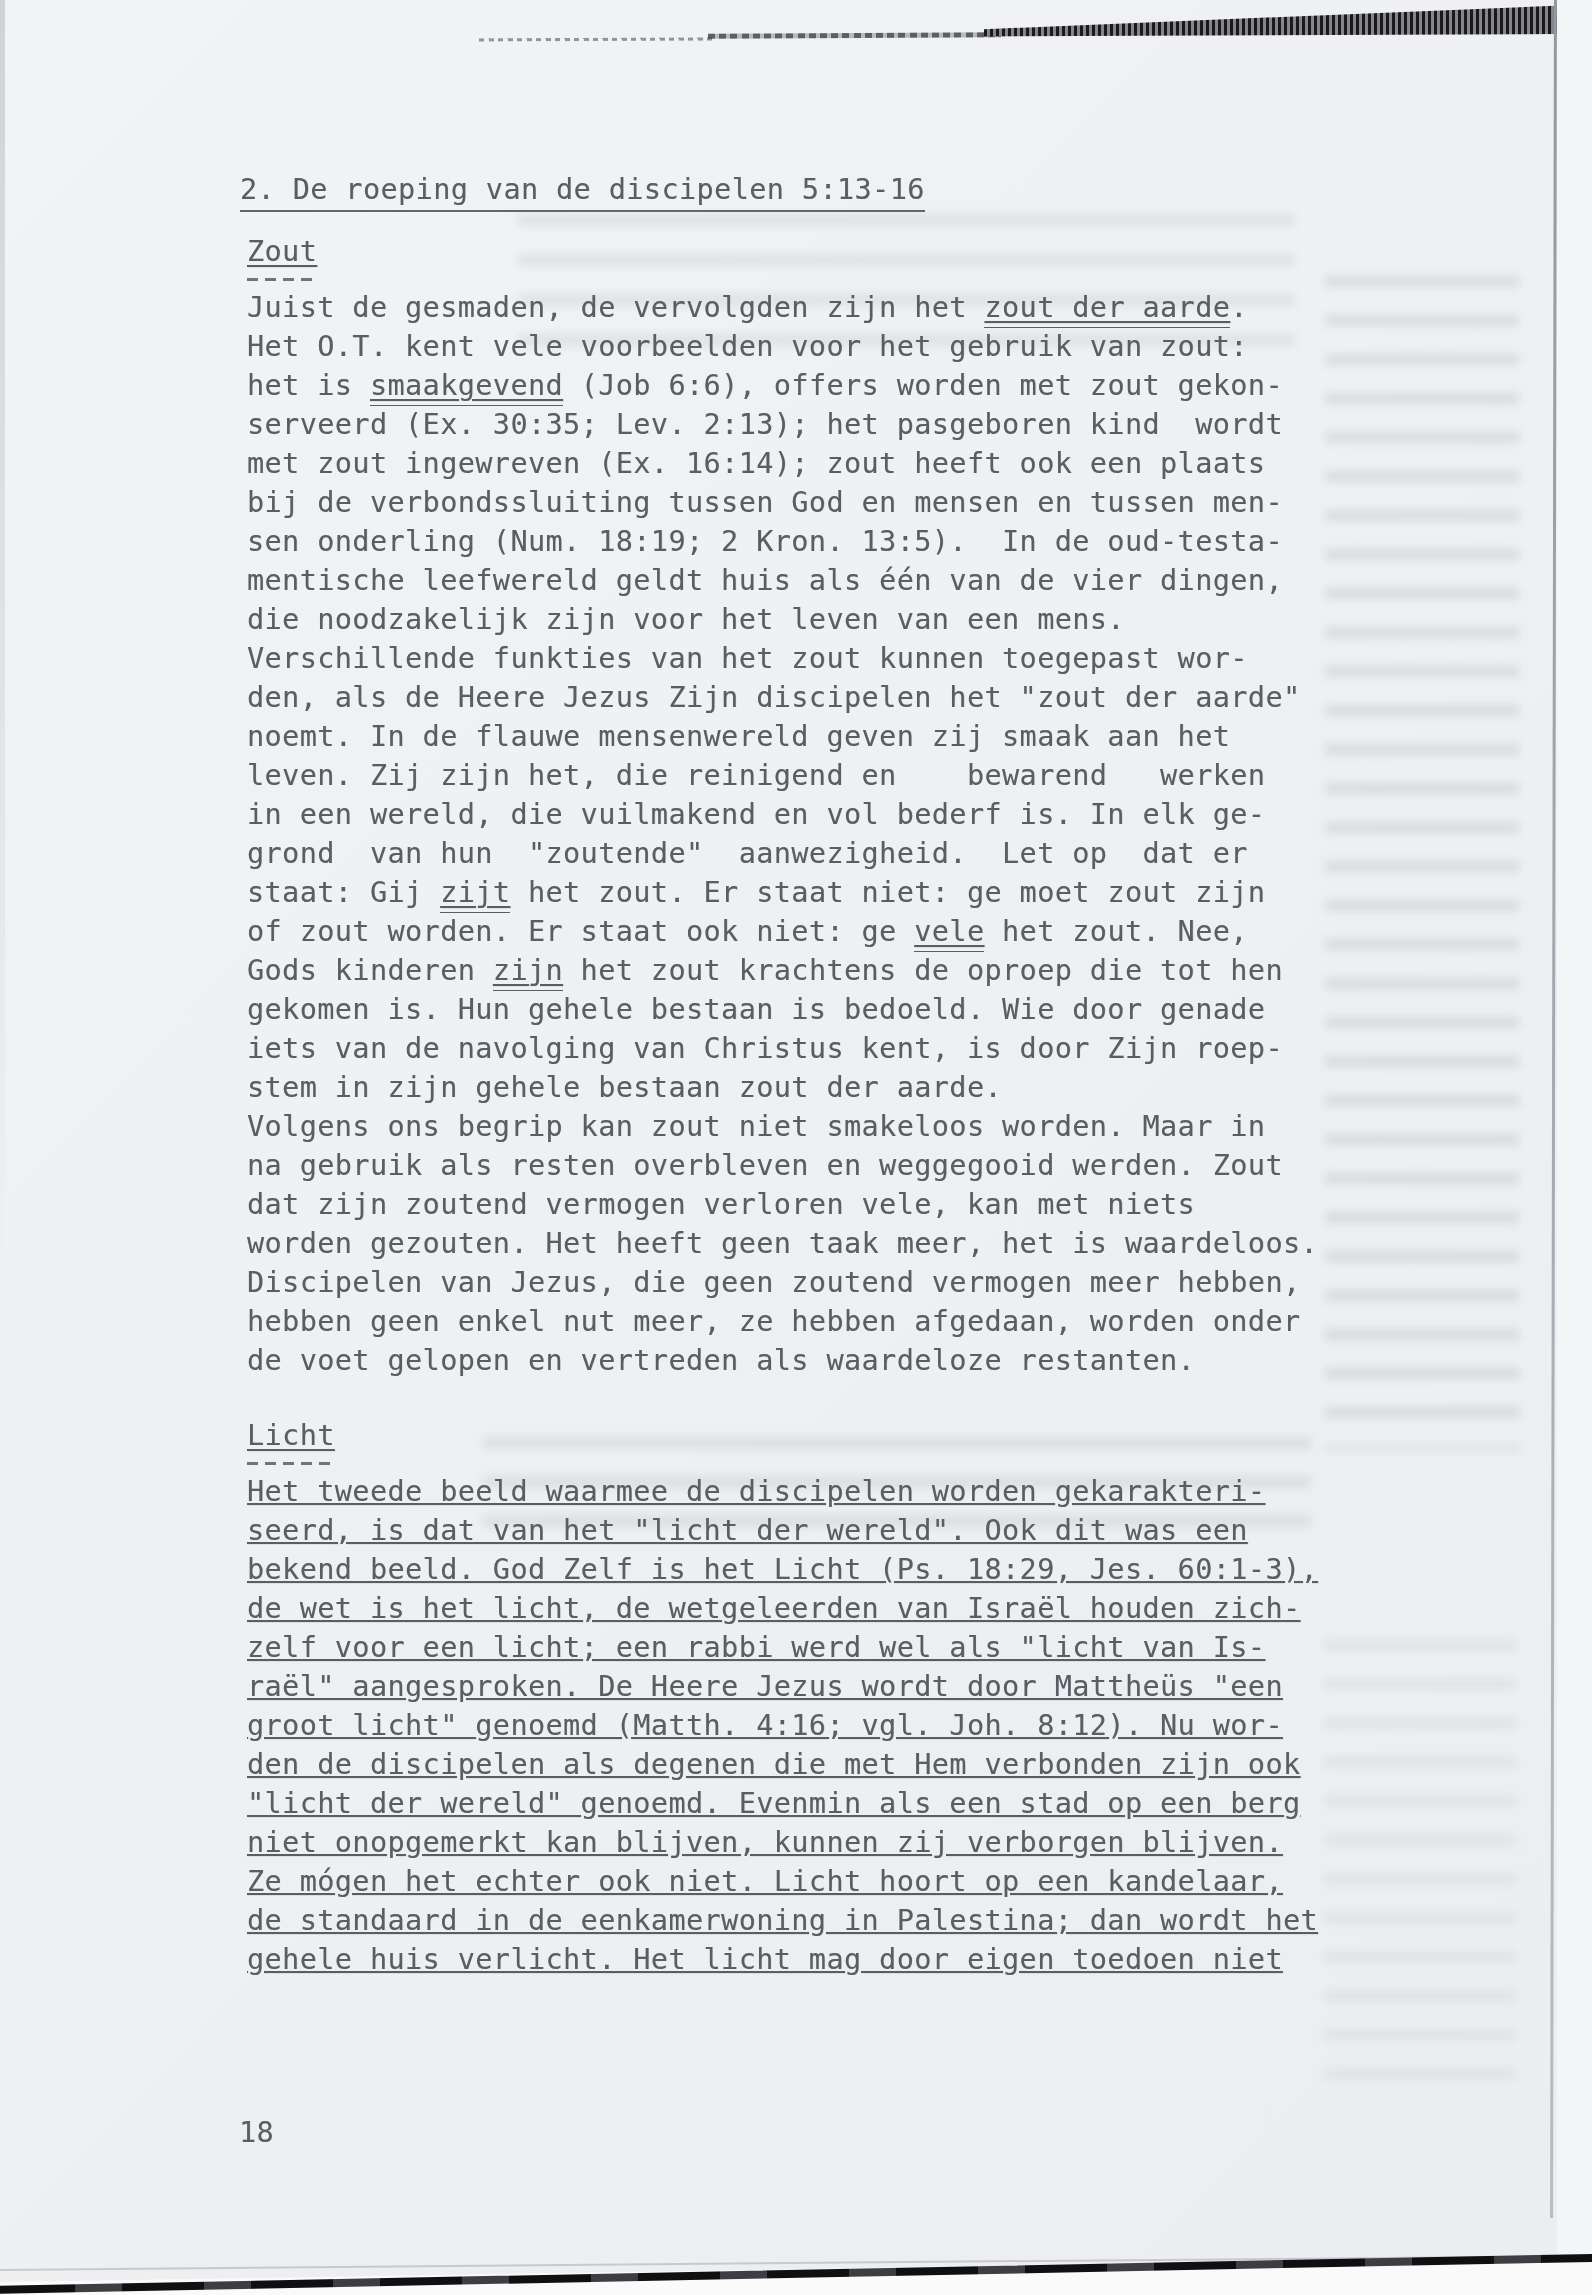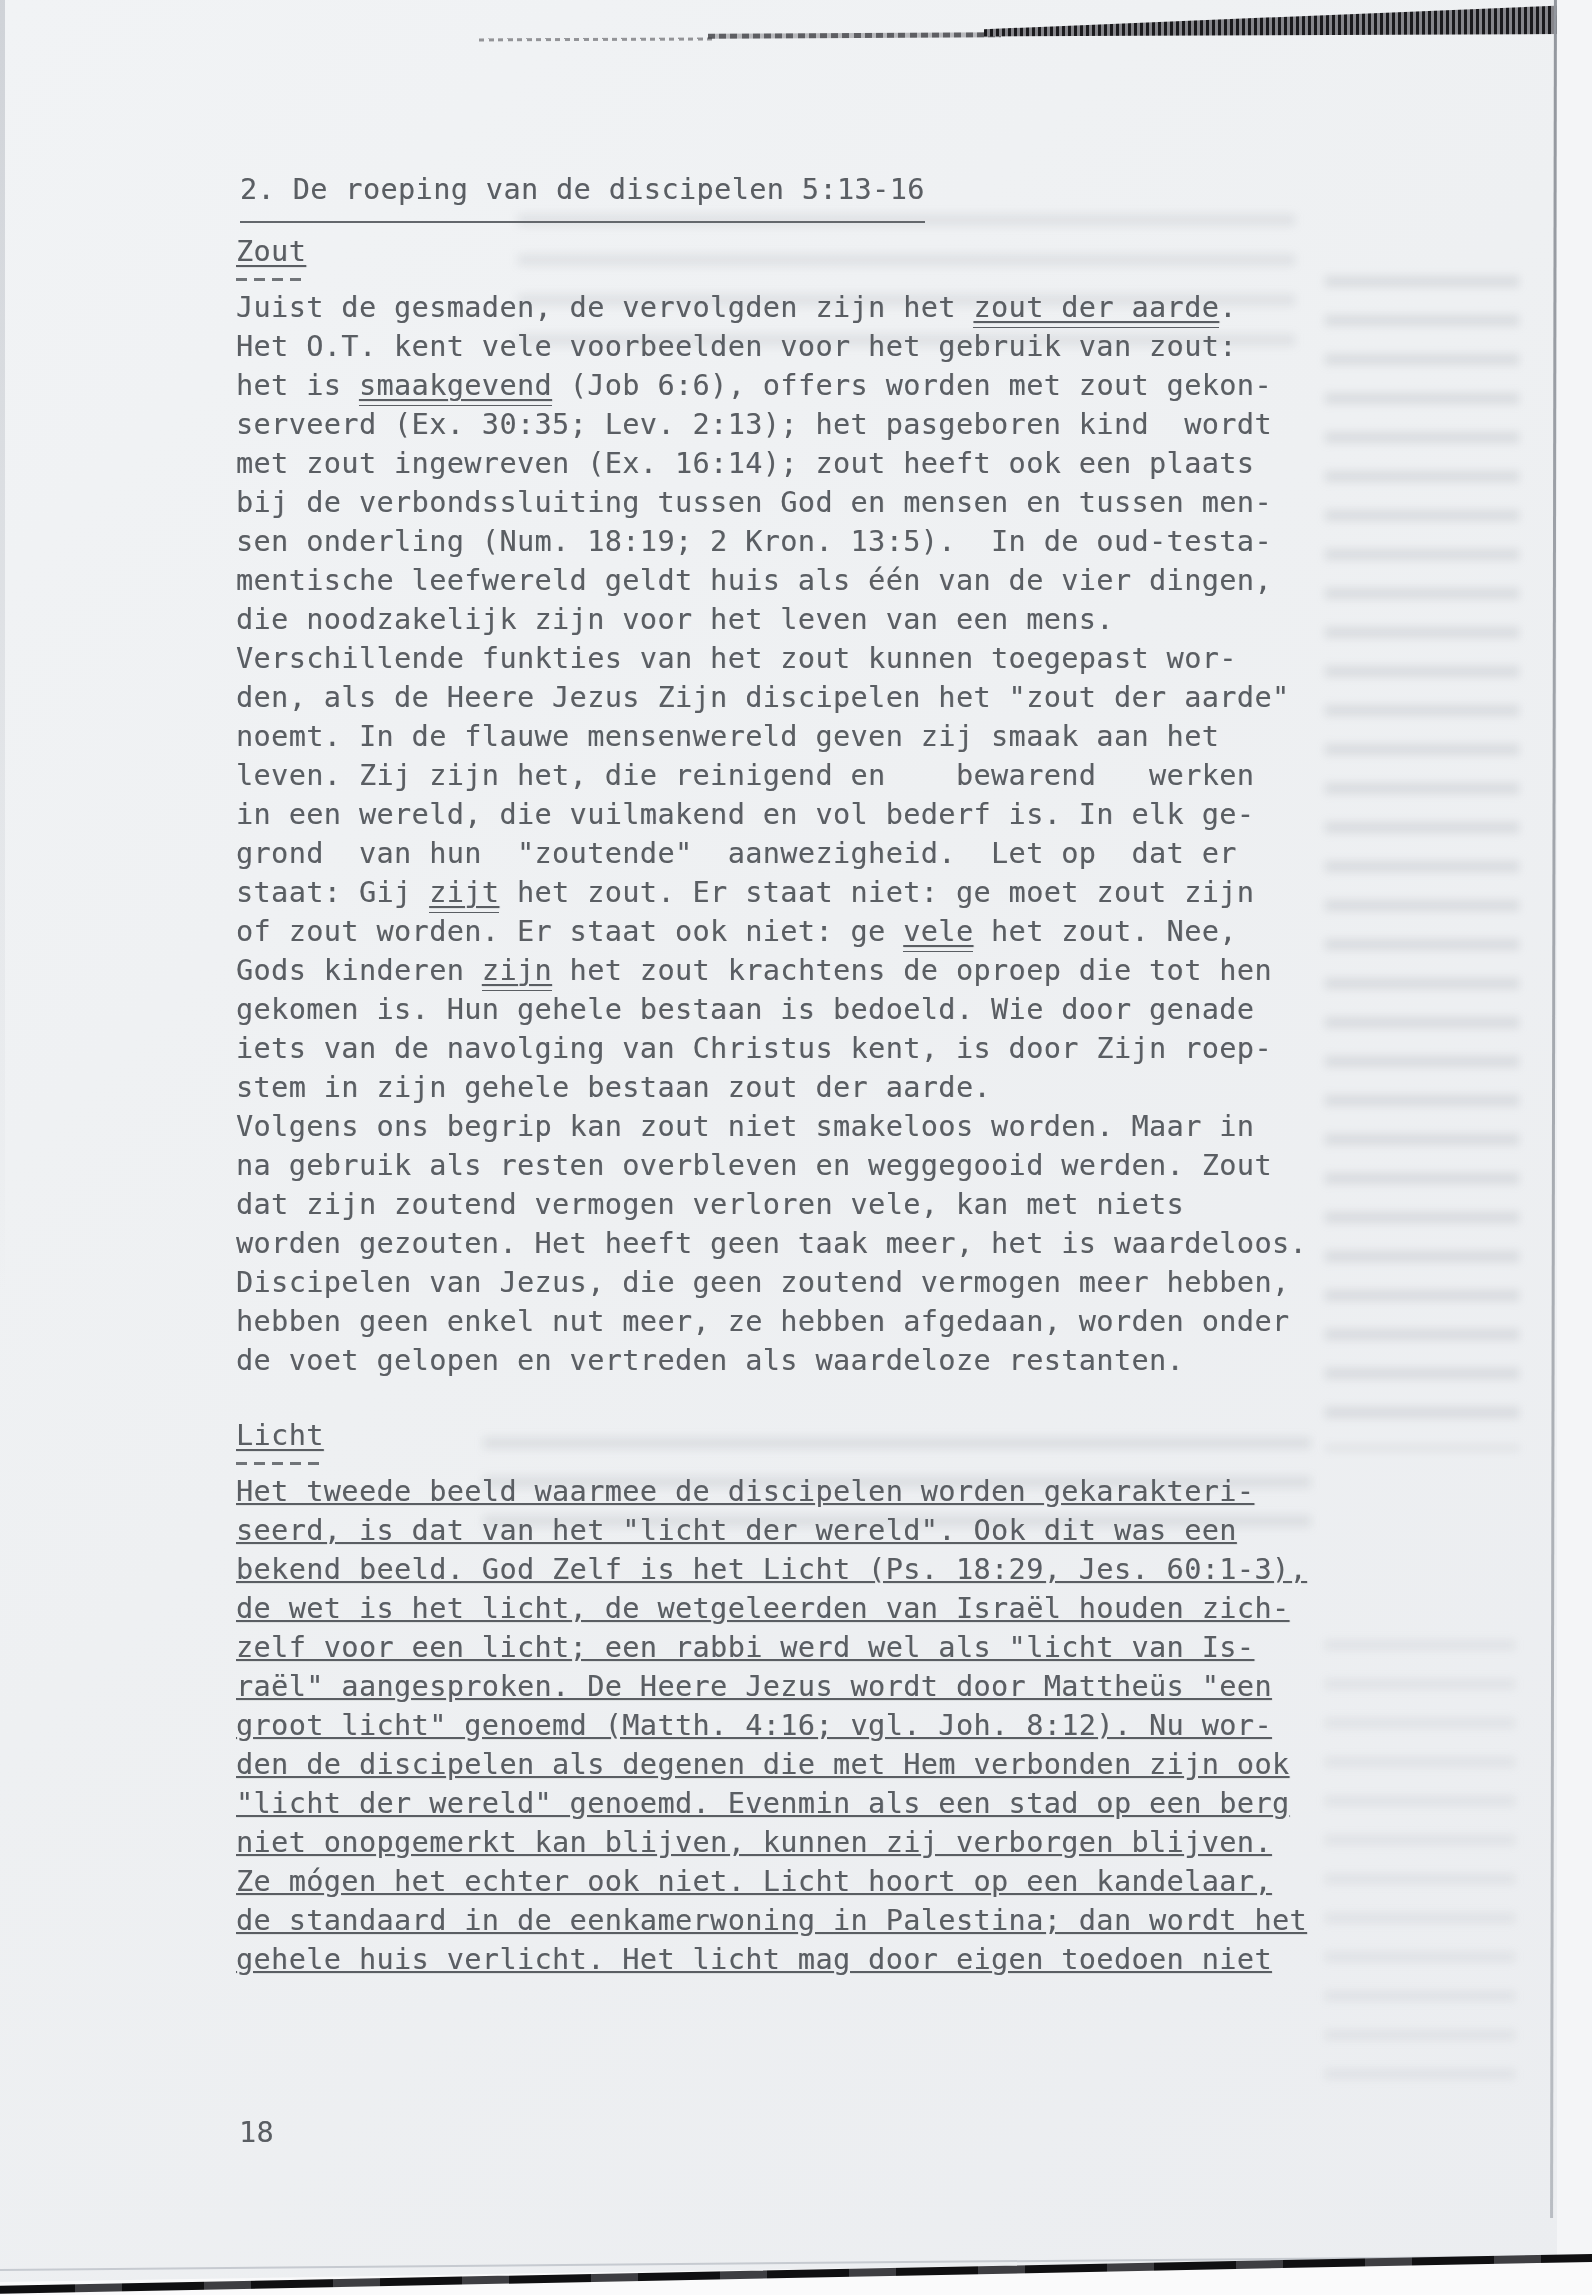--- a/index.html
+++ b/index.html
@@ -78,24 +78,24 @@
     transform:rotate(-1.15deg);transform-origin:left center;border-radius:1.7px;
   }
   
   .doc-text{
     color:var(--ink);
     font-size:28.5px;letter-spacing:0.4px;
     text-shadow:0.3px 0.3px 0.5px rgba(80,84,90,.35);
   }
   .title-wrap{position:absolute;left:240px;top:173px;z-index:5;}
   .title-underline{
-    display:inline-block;border-bottom:2.6px solid #63676c;padding-bottom:15px;
+    display:inline-block;border-bottom:2.6px solid #63676c;padding-bottom:4px;
     white-space:pre;
   }
-  .text-column{position:absolute;left:236px;top:235px;width:1105px;z-index:5;}
+  .text-column{position:absolute;left:247px;top:235px;width:1105px;z-index:5;}
   .doc-section{position:relative;}
   .doc-section + .doc-section{margin-top:39px;text-decoration:underline;}
   .section-heading{height:53px;}
   .heading-text{
     display:inline-block;white-space:pre;
     text-decoration:underline;text-decoration-thickness:1.7px;text-underline-offset:4.3px;
   }
   .dash-underline{
     display:block;height:3.5px;margin-top:9.5px;
     background:repeating-linear-gradient(90deg,currentColor 0 11.2px,transparent 11.2px 18px);

